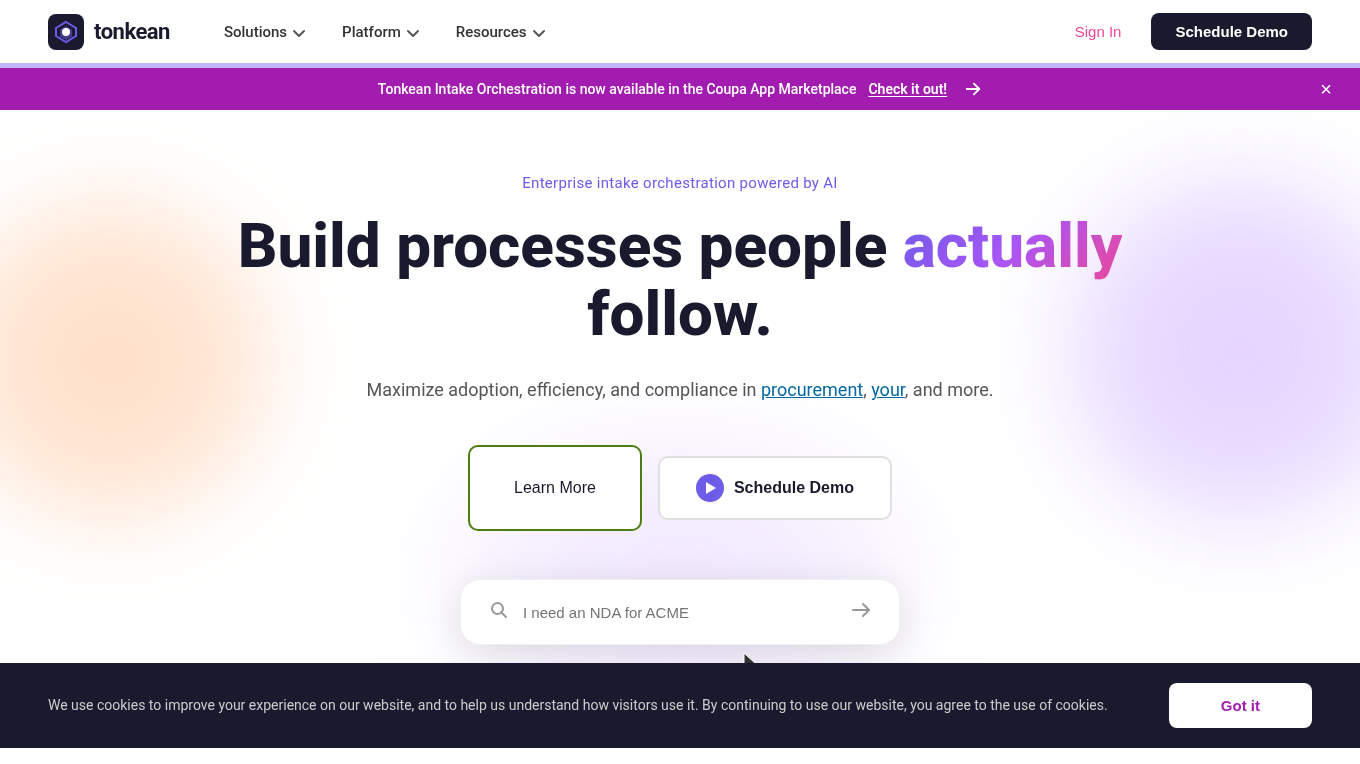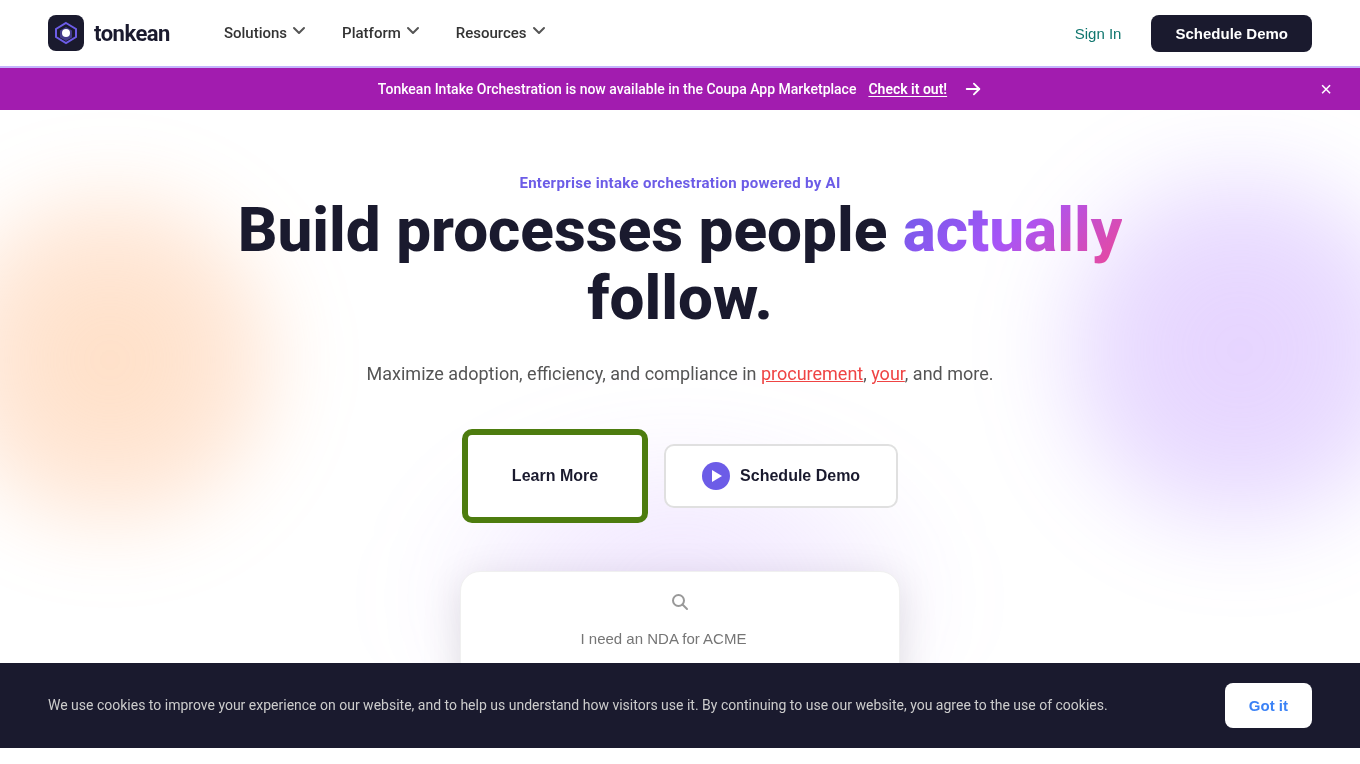--- a/index.html
+++ b/index.html
@@ -13,21 +13,21 @@
     }
 
     
     .navbar {
       display: flex;
       align-items: center;
       justify-content: space-between;
       padding: 0 48px;
       height: 68px;
       background: #fff;
-      border-bottom: 2px solid #c4b5fd;
+      border-bottom: 5px solid #c4b5fd;
       position: sticky;
       top: 0;
       z-index: 100;
     }
 
     .navbar-left {
       display: flex;
       align-items: center;
       gap: 40px;
     }
@@ -52,21 +52,21 @@
     }
 
     .nav-items {
       display: flex;
       align-items: center;
       gap: 8px;
     }
 
     .nav-item {
       display: flex;
-      align-items: flex-start;
+      align-items: flex-end;
       gap: 5px;
       padding: 8px 14px;
       font-size: 15px;
       font-weight: 500;
       color: #333;
       cursor: pointer;
       border-radius: 6px;
       transition: background 0.15s;
       user-select: none;
     }
@@ -81,21 +81,21 @@
 
     .navbar-right {
       display: flex;
       align-items: center;
       gap: 16px;
     }
 
     .sign-in-btn {
       font-size: 15px;
       font-weight: 500;
-      color: #0f766e;
+      color: #ec4899;
       background: none;
       border: none;
       cursor: pointer;
       padding: 8px 14px;
       border-radius: 6px;
       transition: background 0.15s;
     }
 
     .schedule-demo-btn {
       font-size: 15px;
@@ -212,23 +212,23 @@
       filter: blur(50px);
     }
 
     .hero-content {
       position: relative;
       z-index: 1;
     }
 
     .hero-tagline {
       font-size: 15px;
-      font-weight: 700;
+      font-weight: 400;
       color: #6c5ce7;
-      margin-bottom: 4px;
+      margin-bottom: 20px;
       letter-spacing: 0.02em;
     }
 
     .hero-title {
       font-size: 62px;
       font-weight: 800;
       line-height: 1.1;
       color: #1a1a2e;
       margin-bottom: 28px;
       max-width: 900px;
@@ -244,40 +244,40 @@
     }
 
     .hero-subtitle {
       font-size: 18px;
       color: #555;
       margin-bottom: 40px;
       line-height: 1.6;
     }
 
     .hero-subtitle a {
-      color: #ef4444;
+      color: #0369a1;
       text-decoration: underline;
       cursor: pointer;
     }
 
     .hero-buttons {
       display: flex;
       align-items: center;
       justify-content: center;
       gap: 16px;
       margin-bottom: 48px;
     }
 
     .btn-learn-more {
       padding: 32px 44px;
       font-size: 16px;
-      font-weight: 700;
+      font-weight: 400;
       color: #1a1a2e;
       background: #fff;
-      border: 6px solid #4d7c0f;
+      border: 2px solid #4d7c0f;
       border-radius: 10px;
       cursor: pointer;
       transition: all 0.15s;
     }
 
     .btn-schedule-demo {
       display: flex;
       align-items: center;
       gap: 10px;
       padding: 16px 36px;
@@ -323,21 +323,20 @@
     .hero-card {
       background: #fff;
       border-radius: 20px;
       box-shadow: 0 8px 40px rgba(0,0,0,0.12);
       padding: 20px 28px;
       width: 440px;
       display: flex;
       align-items: center;
       gap: 14px;
       border: 1px solid #f0f0f0;
-      flex-direction: column;
     }
 
     .search-icon-wrap {
       flex-shrink: 0;
       color: #999;
     }
 
     .search-icon-svg {
       width: 20px;
       height: 20px;
@@ -395,24 +394,24 @@
     }
 
     .cookie-text {
       font-size: 14px;
       line-height: 1.6;
       color: #ccc;
       flex: 1;
     }
 
     .cookie-got-it-btn {
-      padding: 14px 24px;
+      padding: 14px 52px;
       font-size: 15px;
       font-weight: 600;
-      color: #3b82f6;
+      color: #a21caf;
       background: #fff;
       border: none;
       border-radius: 8px;
       cursor: pointer;
       flex-shrink: 0;
       transition: background 0.15s;
     }
   </style>
 </head>
 <body>

